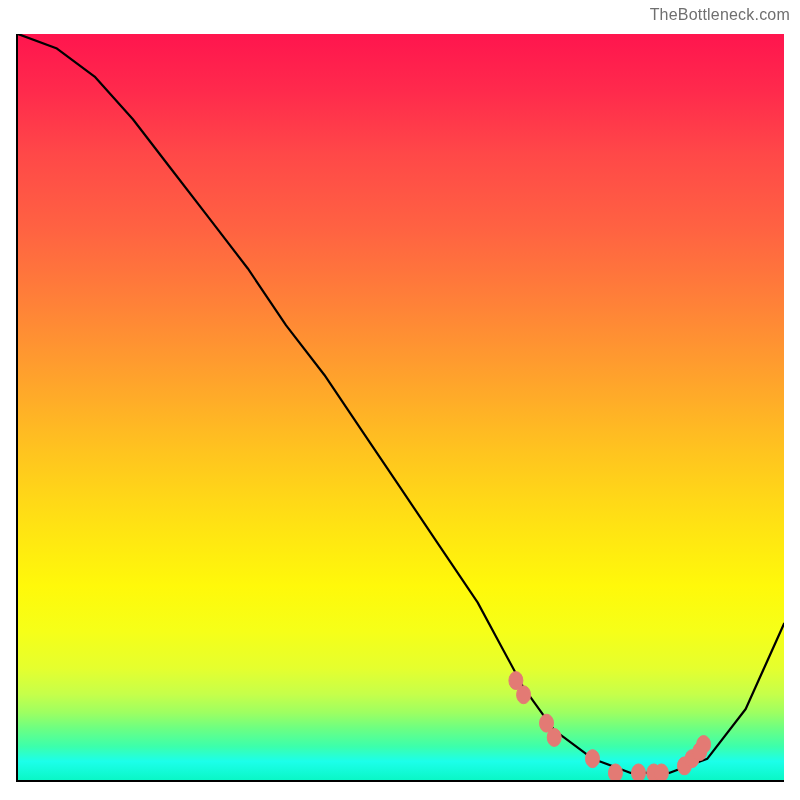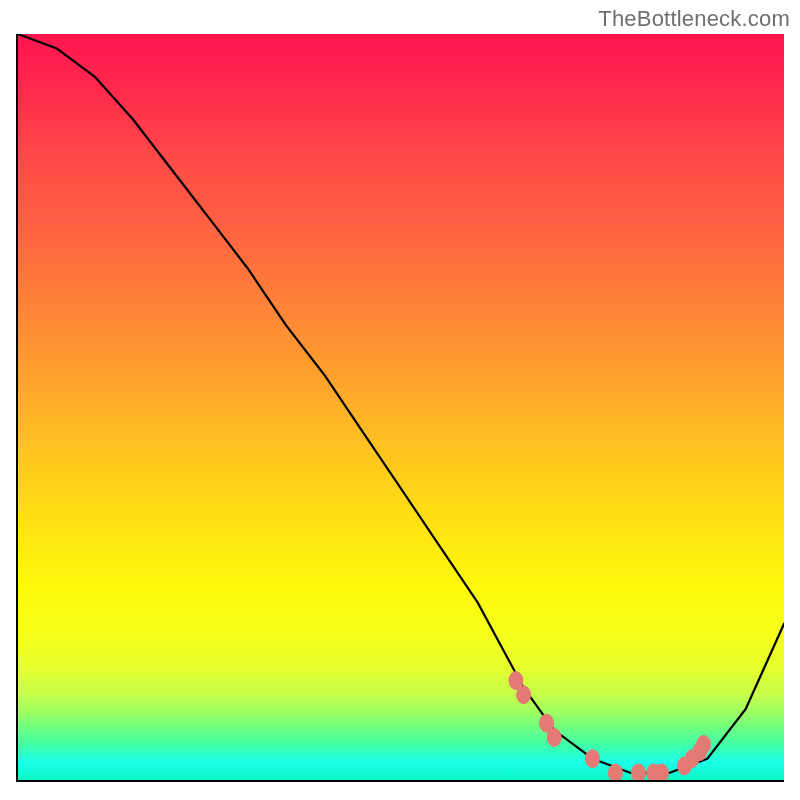--- a/index.html
+++ b/index.html
@@ -7,21 +7,21 @@
   .chart-container {
     position: relative;
     width: 800px;
     height: 800px;
   }
   .watermark {
     position: absolute;
     top: 6px;
     right: 10px;
     font-family: Arial, Helvetica, sans-serif;
-    font-size: 22px;
+    font-size: 16px;
     color: #6f6f6f;
     font-weight: 500;
     letter-spacing: 0.2px;
   }
   .plot-area {
     position: absolute;
     left: 16px;
     top: 34px;
     width: 768px;
     height: 748px;

